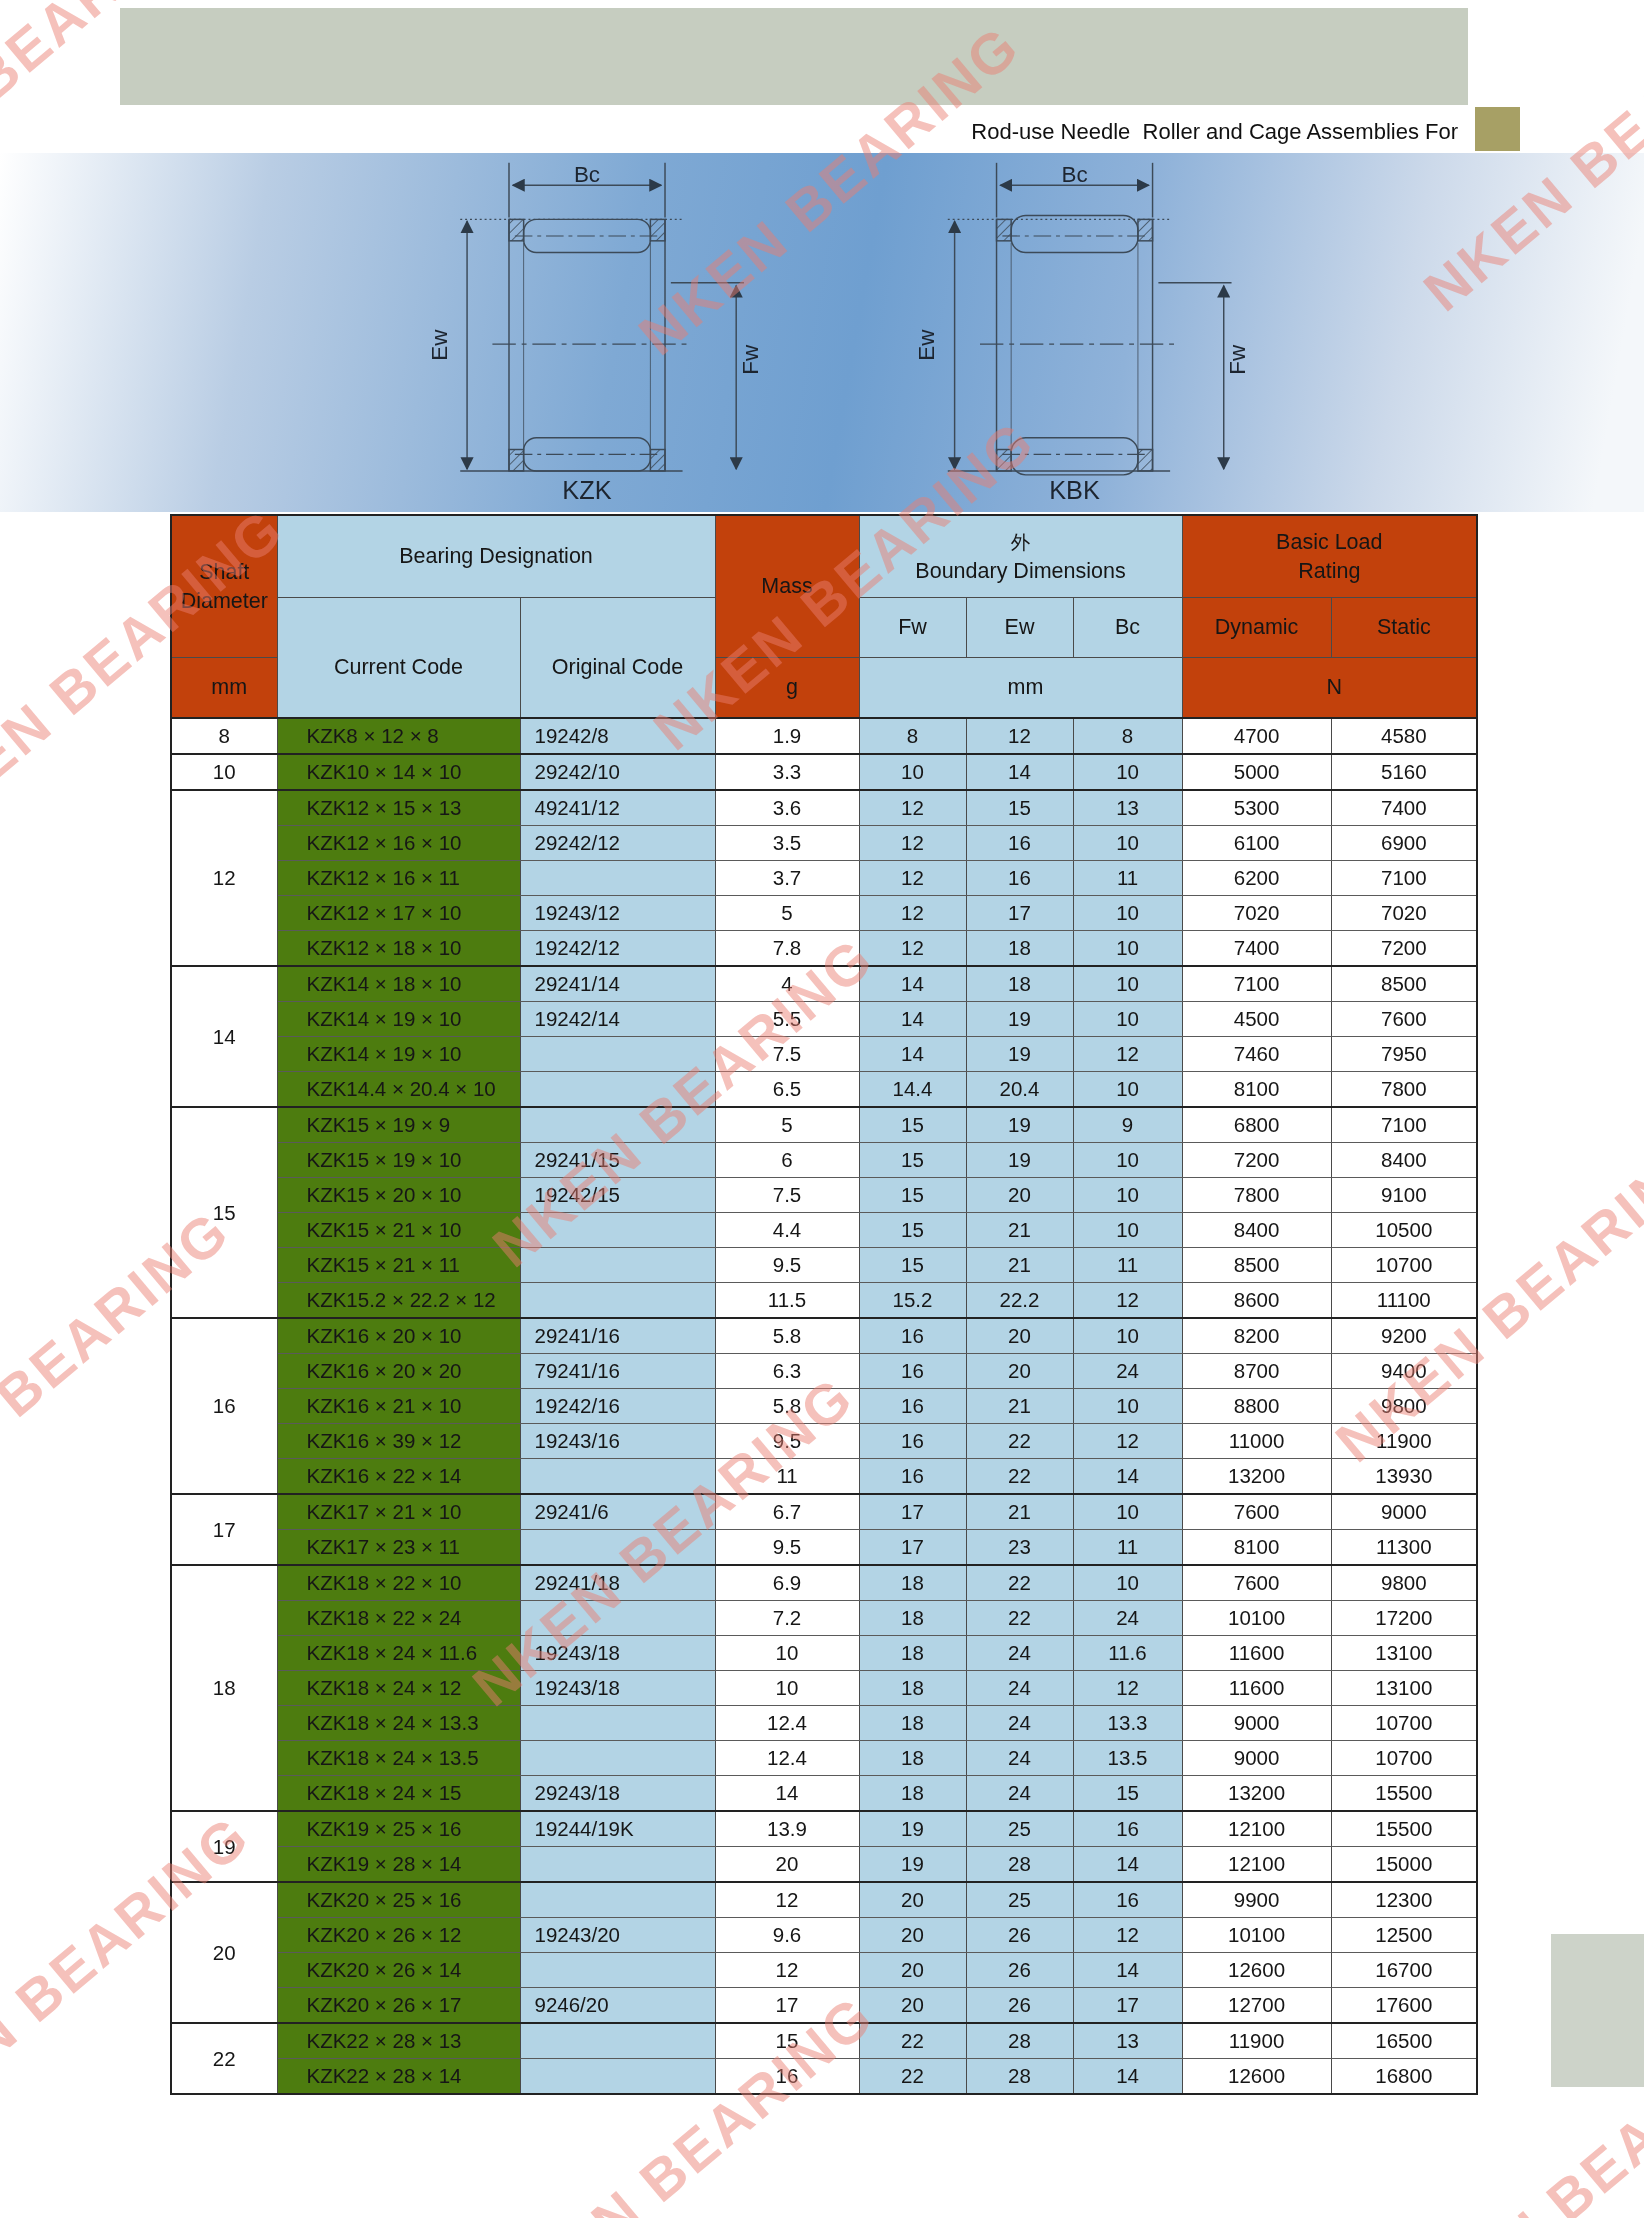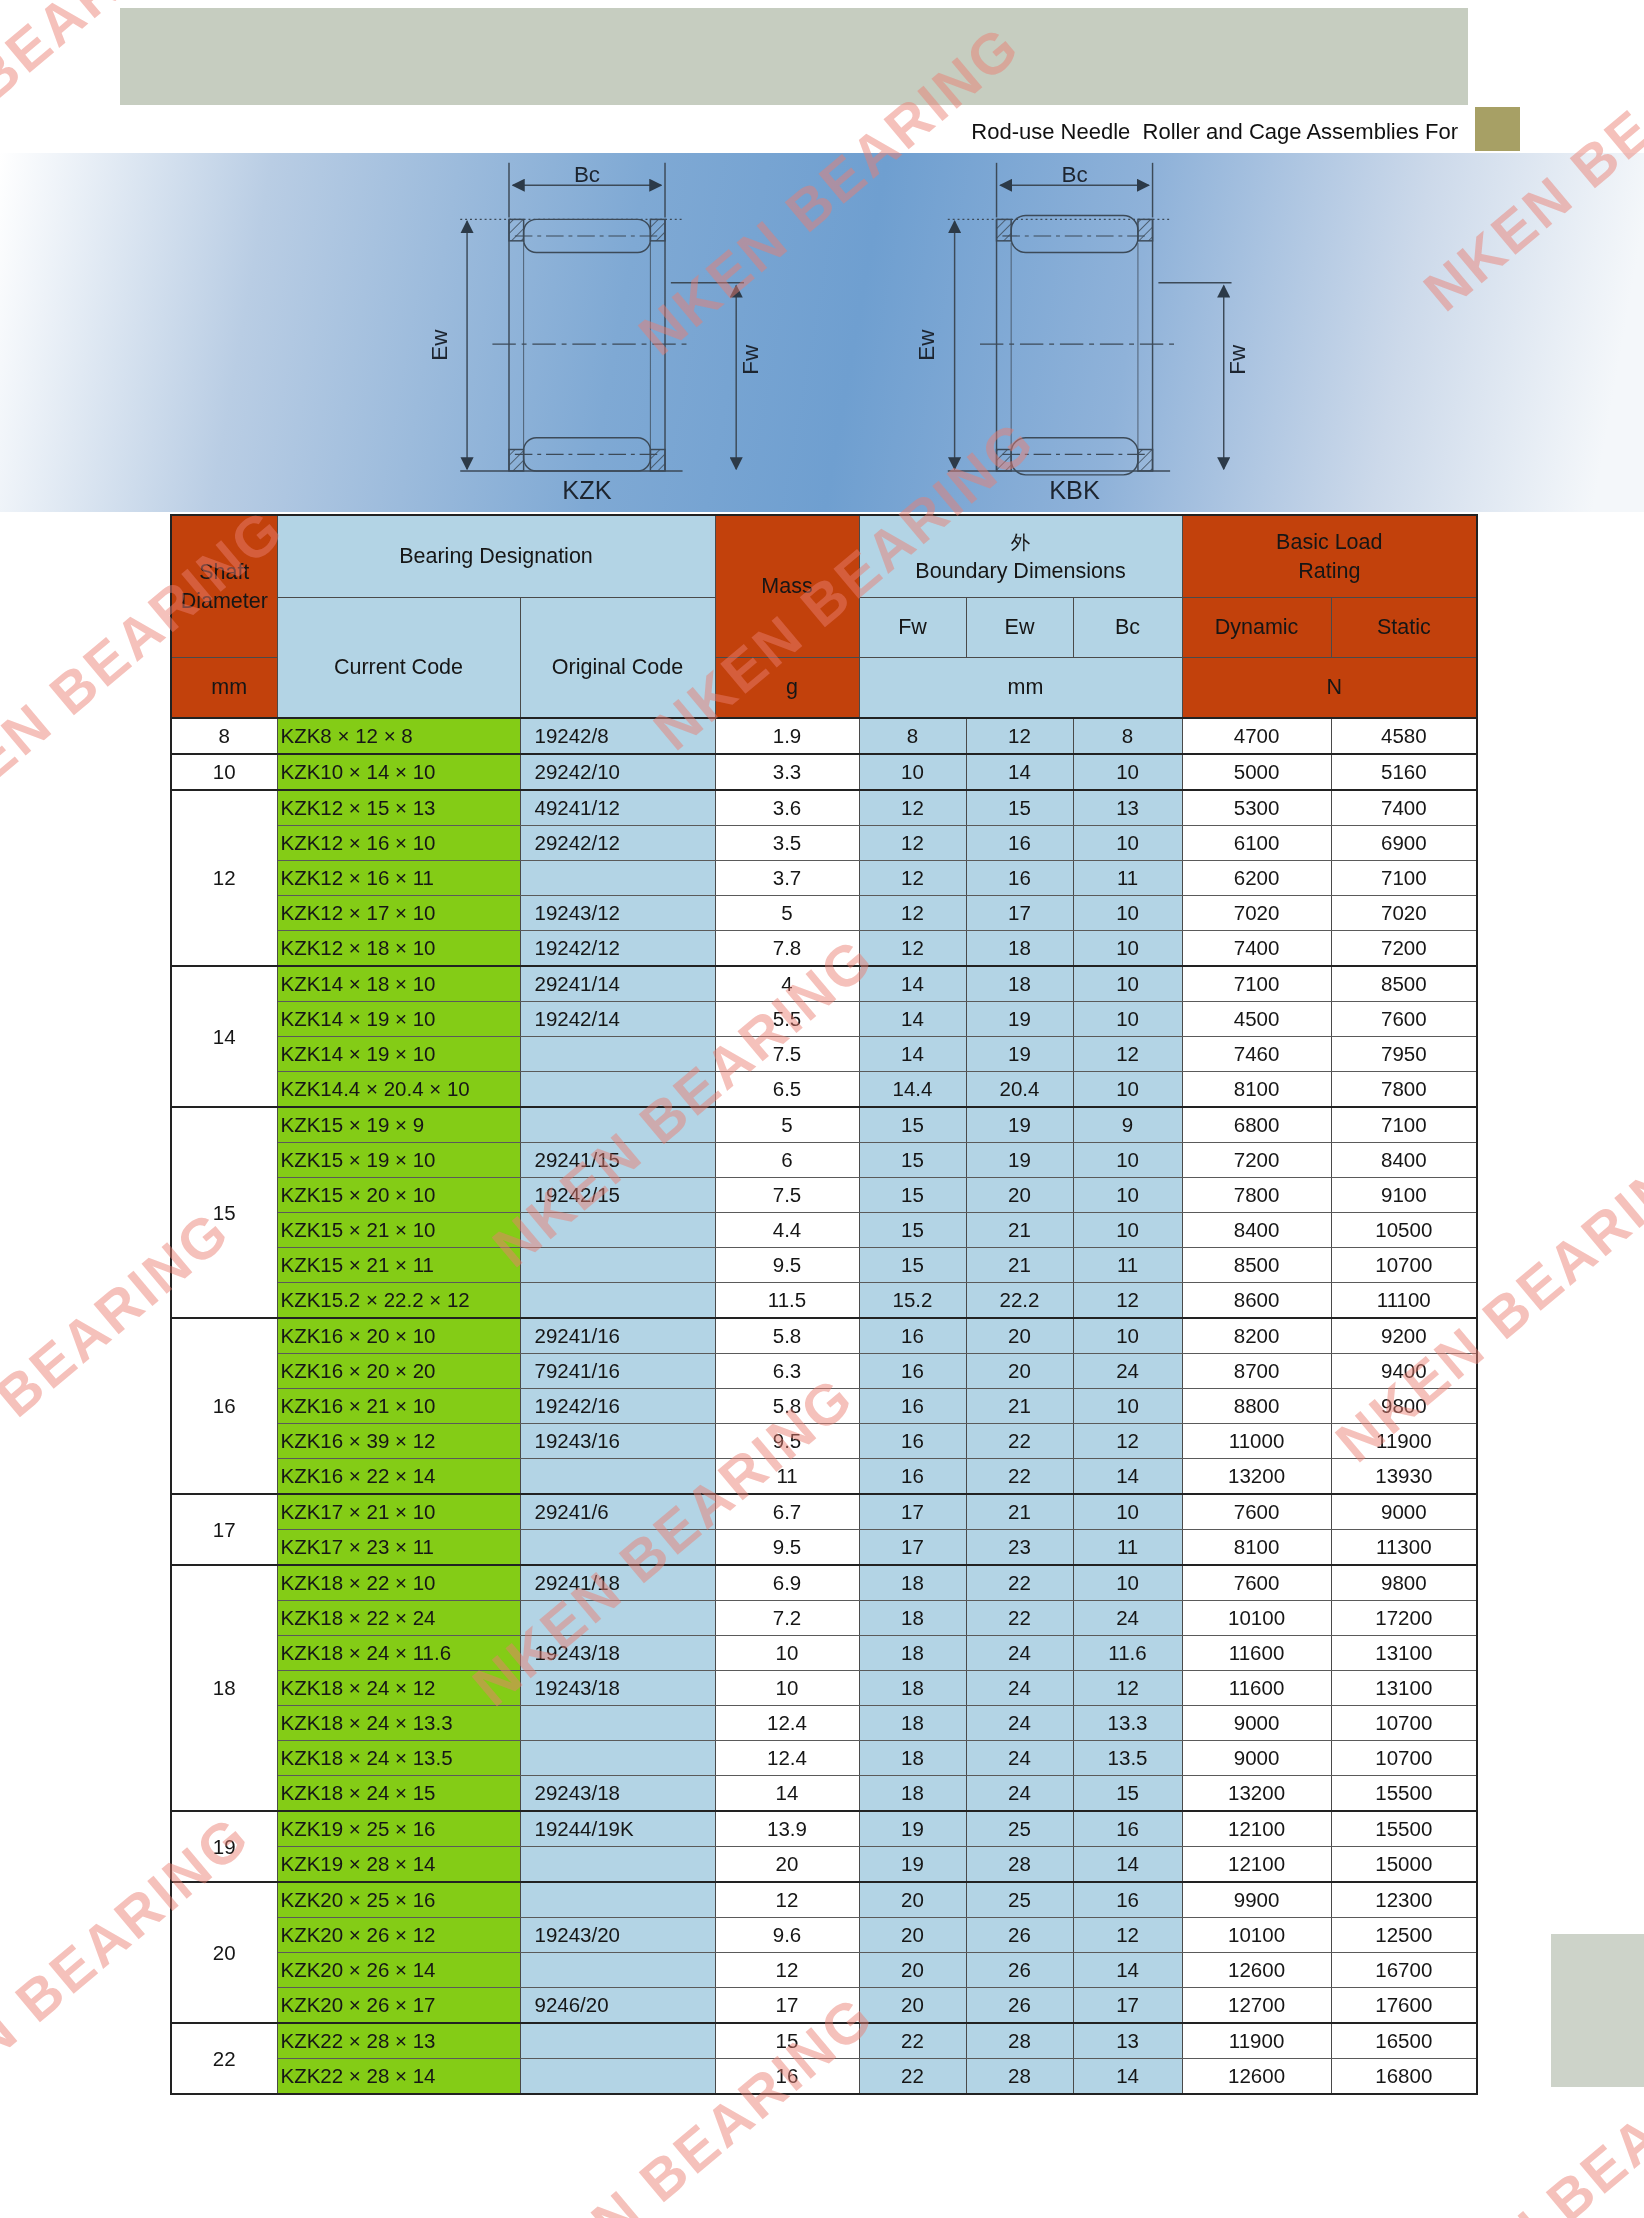--- a/index.html
+++ b/index.html
@@ -45,21 +45,21 @@
   table{border:2px solid #222;}
   thead tr.h1 th{height:81px;}
   thead tr.h2 th{height:59px;}
   thead tr.h3 th{height:59px;padding-left:10px;}
   thead th{font-size:21.5px;background:#c2410c;}
   .blue{background:#b3d4e5 !important;}
   .hdr-2line div{line-height:29px;}
   .hdr-cjk{font-size:19.5px;line-height:25px;}
   .th-codes{padding-top:19.5px;}
   tbody td{height:34px;font-size:20.5px;background:#ffffff;border-top:1px solid #5a5a5a;border-bottom:1px solid #5a5a5a;}
-  tbody td.c-cur{background:#84cc16;text-align:left;padding-left:3px;}
+  tbody td.c-cur{background:#4d7c0f;text-align:left;padding-left:29px;}
   tbody td.c-orig{background:#b3d4e5;text-align:left;padding-left:14px;}
   tbody td.c-fw,tbody td.c-ew,tbody td.c-bc{background:#b3d4e5;}
   tbody tr.group-start td{border-top:2.4px solid #222;}
   tbody td.c-shaft{background:#ffffff;font-size:20.5px;}
   .gray-block{position:absolute;left:1551px;top:1934px;width:94px;height:153px;background:#cdd3c9;z-index:1;}
   .dim-label{font-size:23px;fill:#1d2530;}
   .name-label{font-size:26px;fill:#1d2530;}
 </style>
 </head>
 <body>

